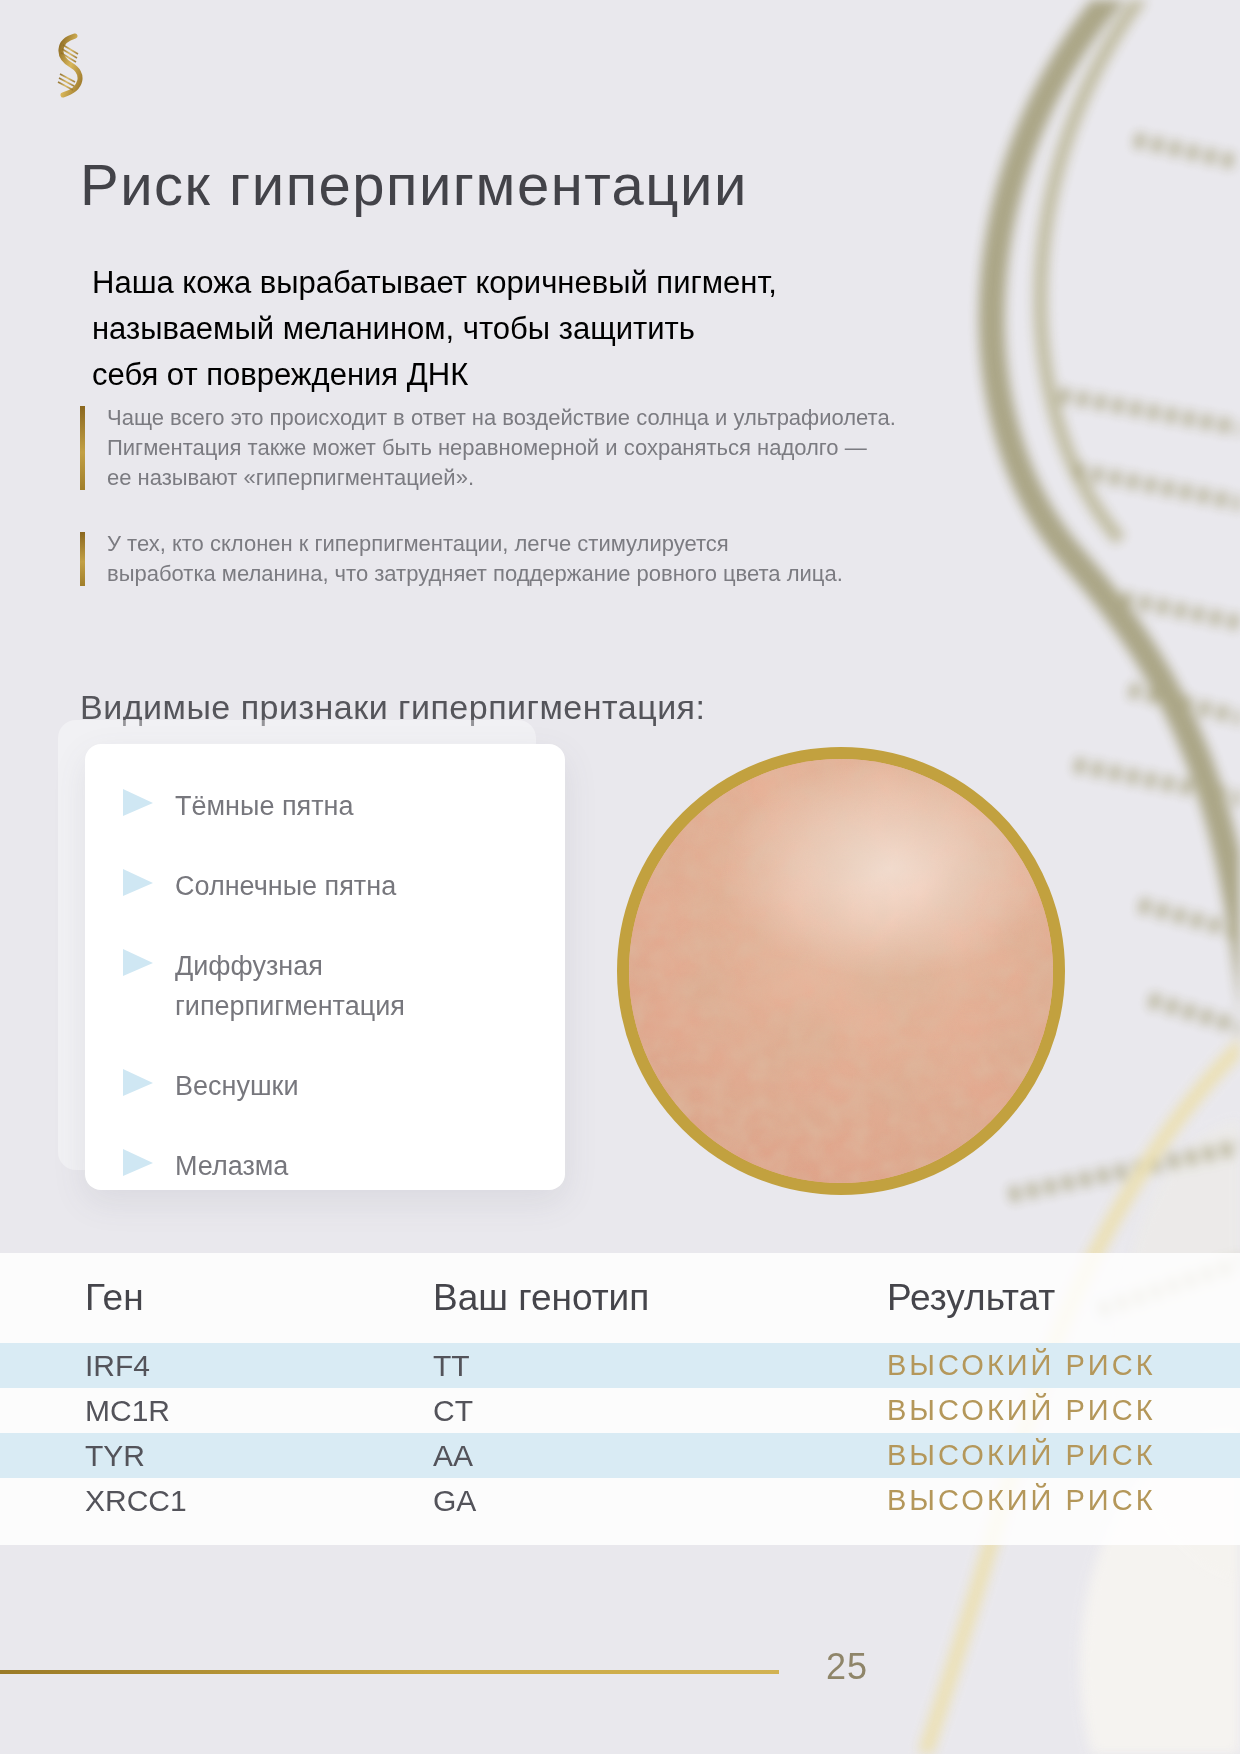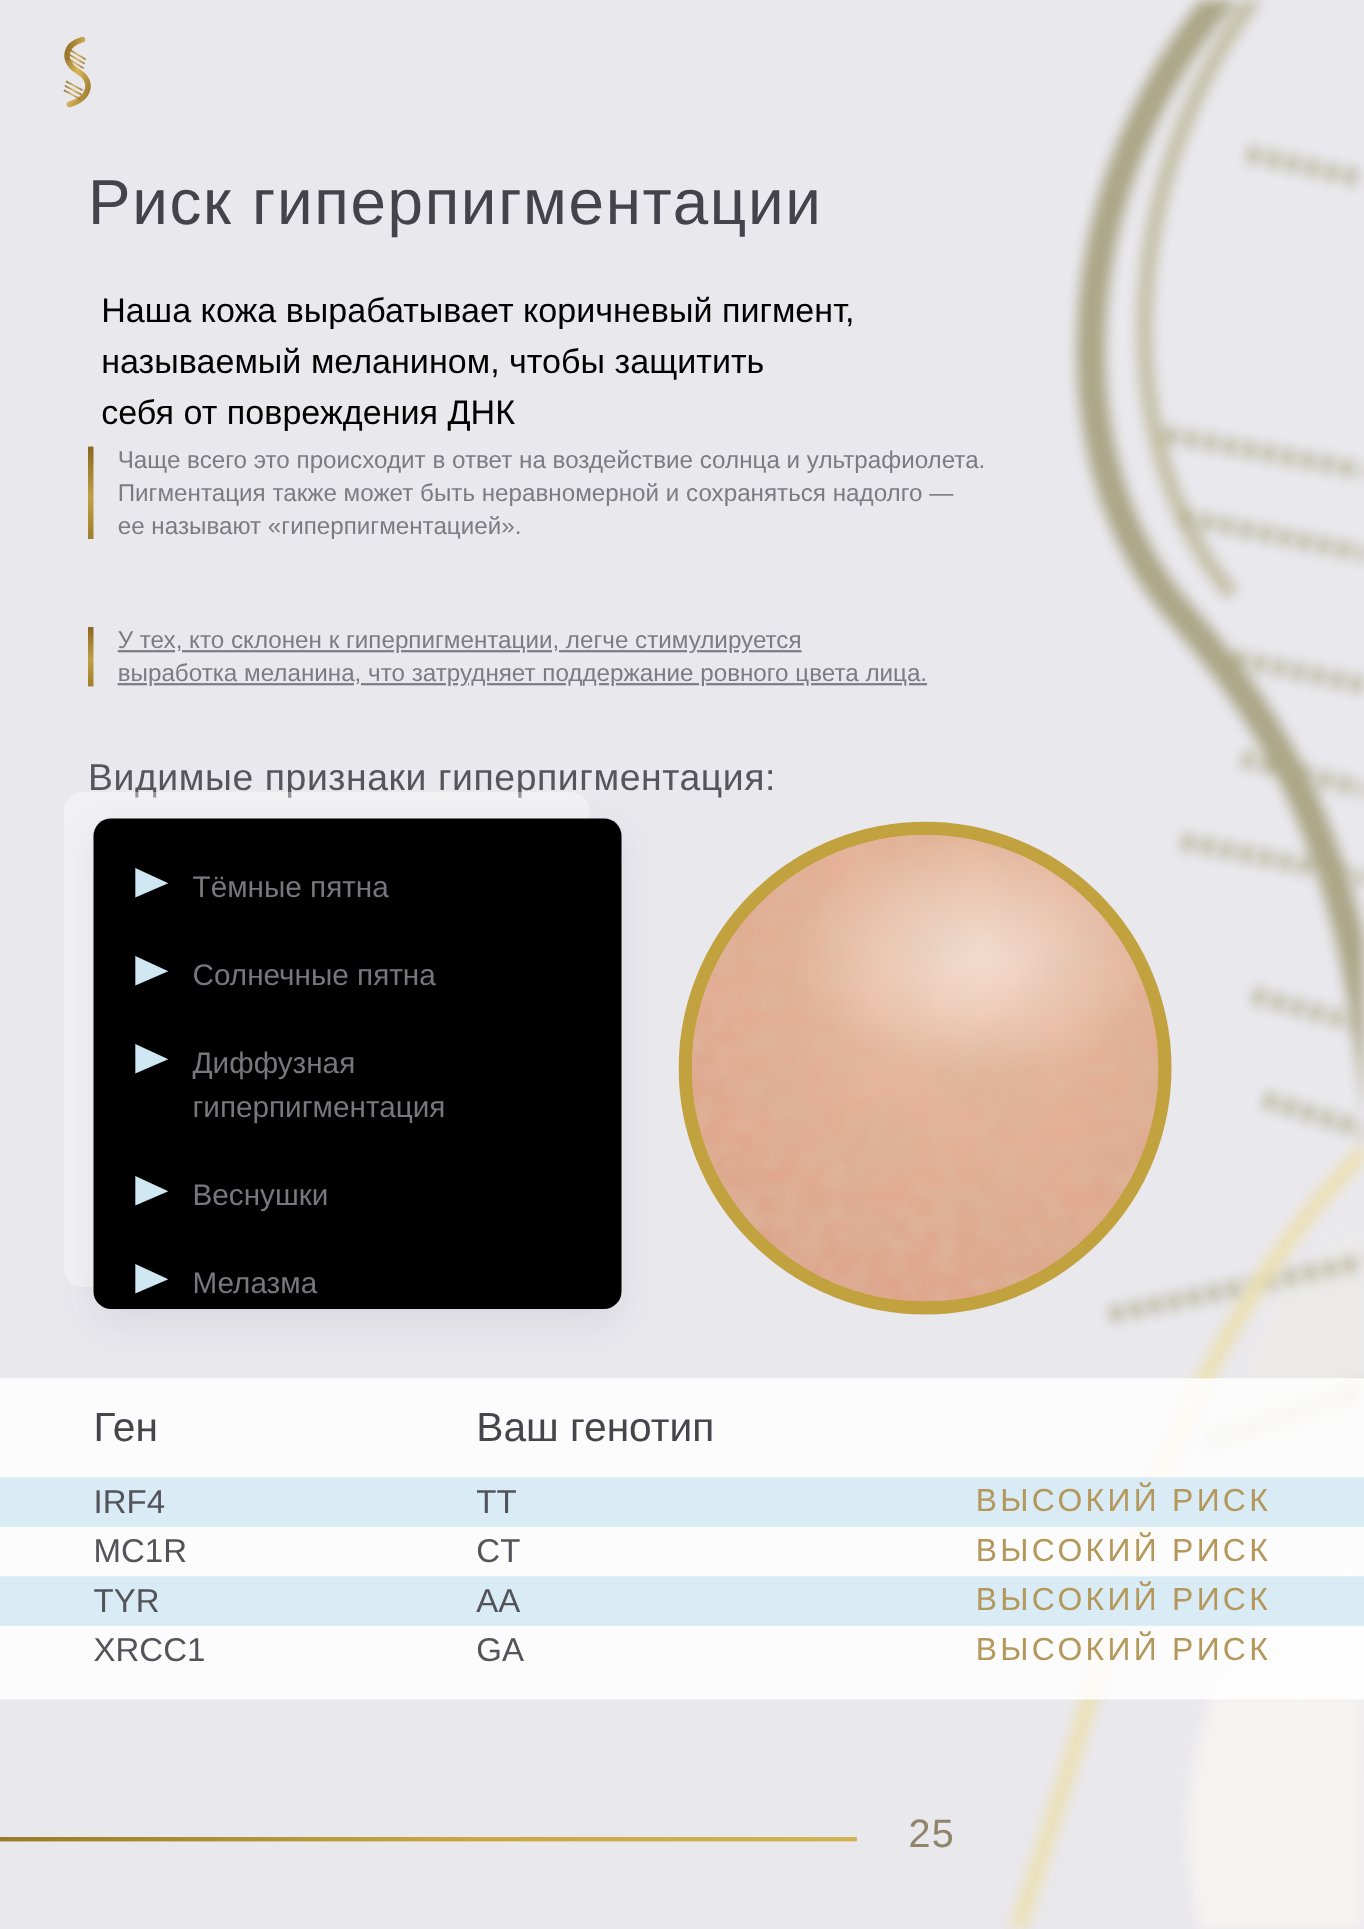--- a/index.html
+++ b/index.html
@@ -36,34 +36,34 @@
     left:80px;width:900px;
     padding-left:27px;
     font-size:22px;line-height:30px;font-weight:300;color:#7b7b81;
     white-space:pre-line;
   }
   .quote::before{
     content:"";position:absolute;left:0;top:3px;bottom:3px;width:5px;
     background:linear-gradient(180deg,#8a671f 0%,#c2a045 55%,#a07e2a 100%);
   }
   .quote-1{top:403px;}
-  .quote-2{top:567px;text-decoration:underline;}
+  .quote-2{top:529px;}
   .signs-heading{
     left:80px;top:660px;width:900px;
     font-size:34px;font-weight:300;letter-spacing:.5px;color:#55555b;
   }
 
   
   .card-back{
     left:58px;top:720px;width:478px;height:450px;border-radius:18px;
     background:rgba(255,255,255,.38);
   }
   .signs-card{
     left:85px;top:744px;width:480px;height:446px;border-radius:16px;
-    background:#000000;
+    background:#ffffff;
     box-shadow:0 12px 34px rgba(90,90,110,.10);
     padding:42px 0 0 38px;box-sizing:border-box;
     display:flex;flex-direction:column;gap:40px;
   }
   .sign-item{display:flex;align-items:flex-start;gap:22px;}
   .tri{
     width:0;height:0;margin-top:3px;flex:none;
     border-top:14px solid transparent;
     border-bottom:13px solid transparent;
     border-left:30px solid #cfe7f3;
@@ -215,20 +215,21 @@
     <rect width="424" height="424" filter="url(#frk2)" opacity="0.4"></rect>
     <rect width="424" height="424" filter="url(#frk1)" opacity="0.55"></rect>
     <ellipse cx="260" cy="110" rx="170" ry="110" fill="url(#hl)"></ellipse>
   </svg>
 </div>
 
 <section class="abs gene-table">
   <div class="g-row g-head">
     <span class="g-cell">Ген</span>
     <span class="g-cell">Ваш генотип</span>
+    <span class="g-cell">Результат</span>
   </div>
   <div class="g-row g-data alt">
     <span>IRF4</span>
     <span>TT</span>
     <span class="g-result">ВЫСОКИЙ РИСК</span>
   </div>
   <div class="g-row g-data">
     <span>MC1R</span>
     <span>CT</span>
     <span class="g-result">ВЫСОКИЙ РИСК</span>

